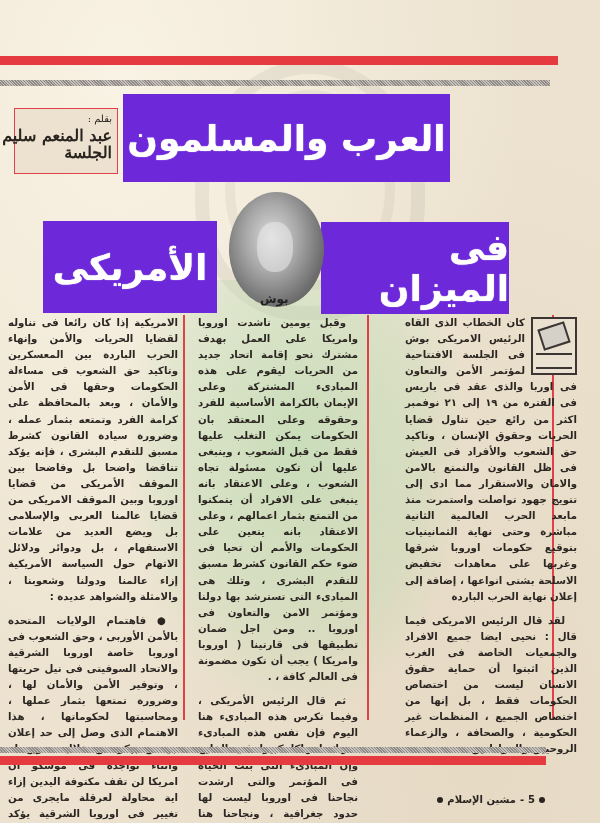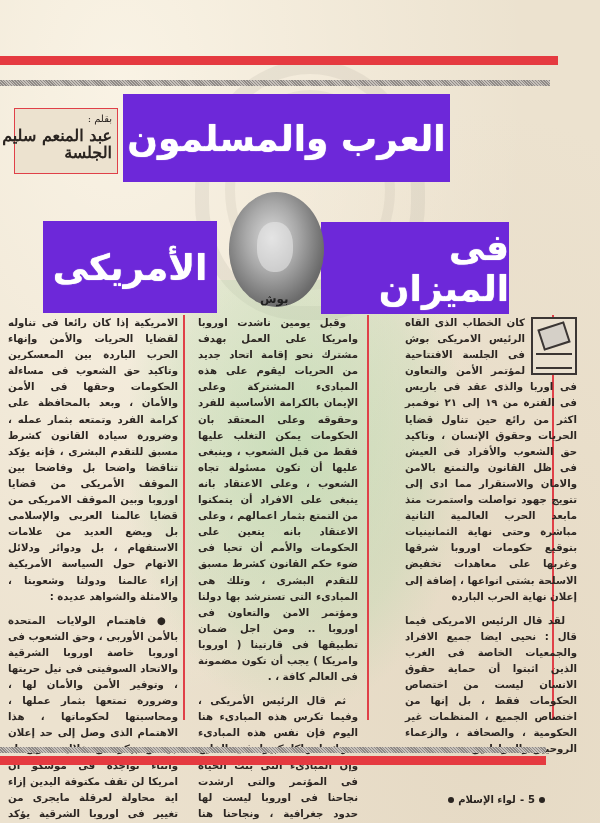--- a/index.html
+++ b/index.html
@@ -158,15 +158,15 @@
   <p class="indent">● فاهتمام الولايات المتحدة بالأمن الأوربى ، وحق الشعوب فى اوروبا خاصة اوروبا الشرقية والاتحاد السوفيتى فى نيل حريتها ، وتوفير الأمن والأمان لها ، وضرورة تمتعها بثمار عملها ، ومحاسبتها لحكوماتها ، هذا الاهتمام الذى وصل إلى حد إعلان جيمس بيكر من خلال تصريح له واثناء تواجده فى موسكو أن امريكا لن تقف مكتوفة اليدين إزاء اية محاولة لعرقلة مايجرى من تغيير فى اوروبا الشرقية يؤكد مضيها نحو عالم الديموقراطيات والحريات - يقابله على مستوى عالمنا العربى والاسلامى تعاون وثيق مع النظم</p>
 </div>
 
 <div class="rule-grey" style="left:0; top:747px; width:546px;"></div>
 <div class="rule-red" style="left:0; top:756px; width:546px;"></div>
 
 <div class="footer" style="right:55px;">
   <span class="dot"></span>
   <span>5</span>
   <span>-</span>
-  <span>لواء الإسلام</span>
+  <span>مشين الإسلام</span>
   <span class="dot"></span>
 </div>
 
 </body></html>

